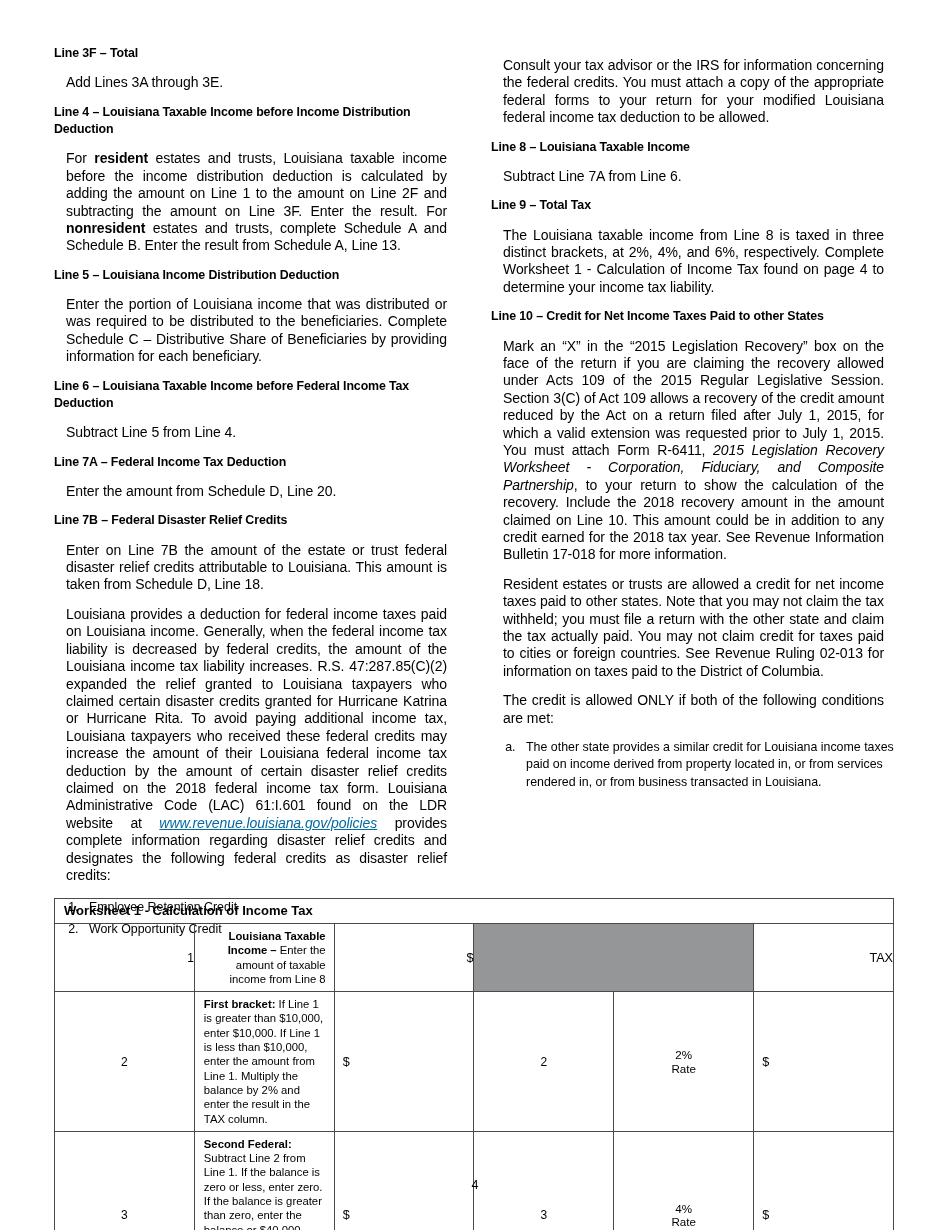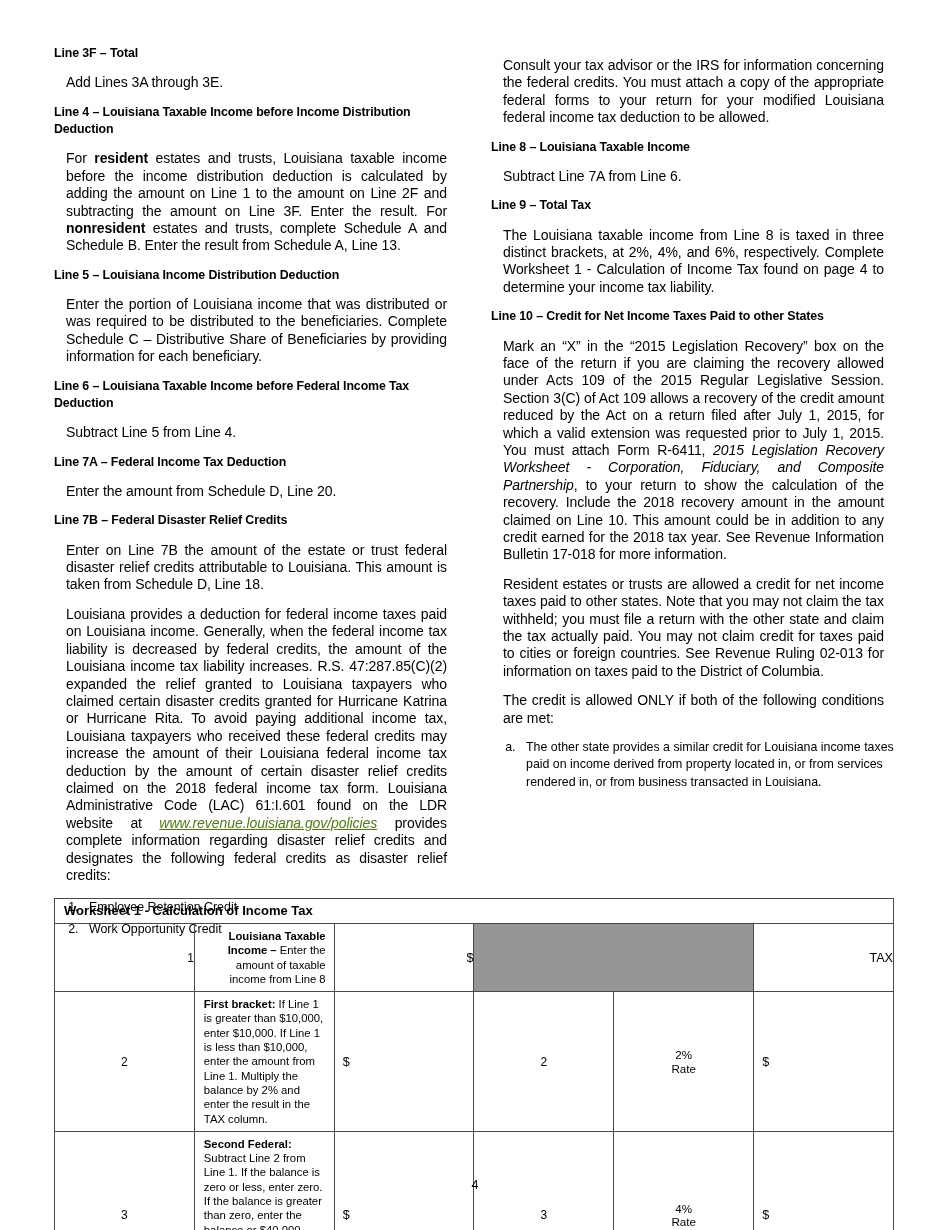--- a/index.html
+++ b/index.html
@@ -47,21 +47,21 @@
     text-justify: inter-word;
     letter-spacing: -0.005em;
   }
   p.body.nojust { text-align: left; }
   .gap-para { margin-top: 17px; }
   .gap-head { margin-top: 17px; }
   .tight { margin-top: 0; }
   b, strong { font-weight: bold; }
   i, em { font-style: italic; }
   a.link {
-    color: #4d7c0f;
+    color: #0369a1;
     font-style: italic;
     text-decoration: underline;
   }
   ol.numlist {
     margin: 9px 0 0 0;
     padding: 0 0 0 28px;
     list-style: decimal;
   }
   ol.numlist li {
     font-size: 12.4px;

